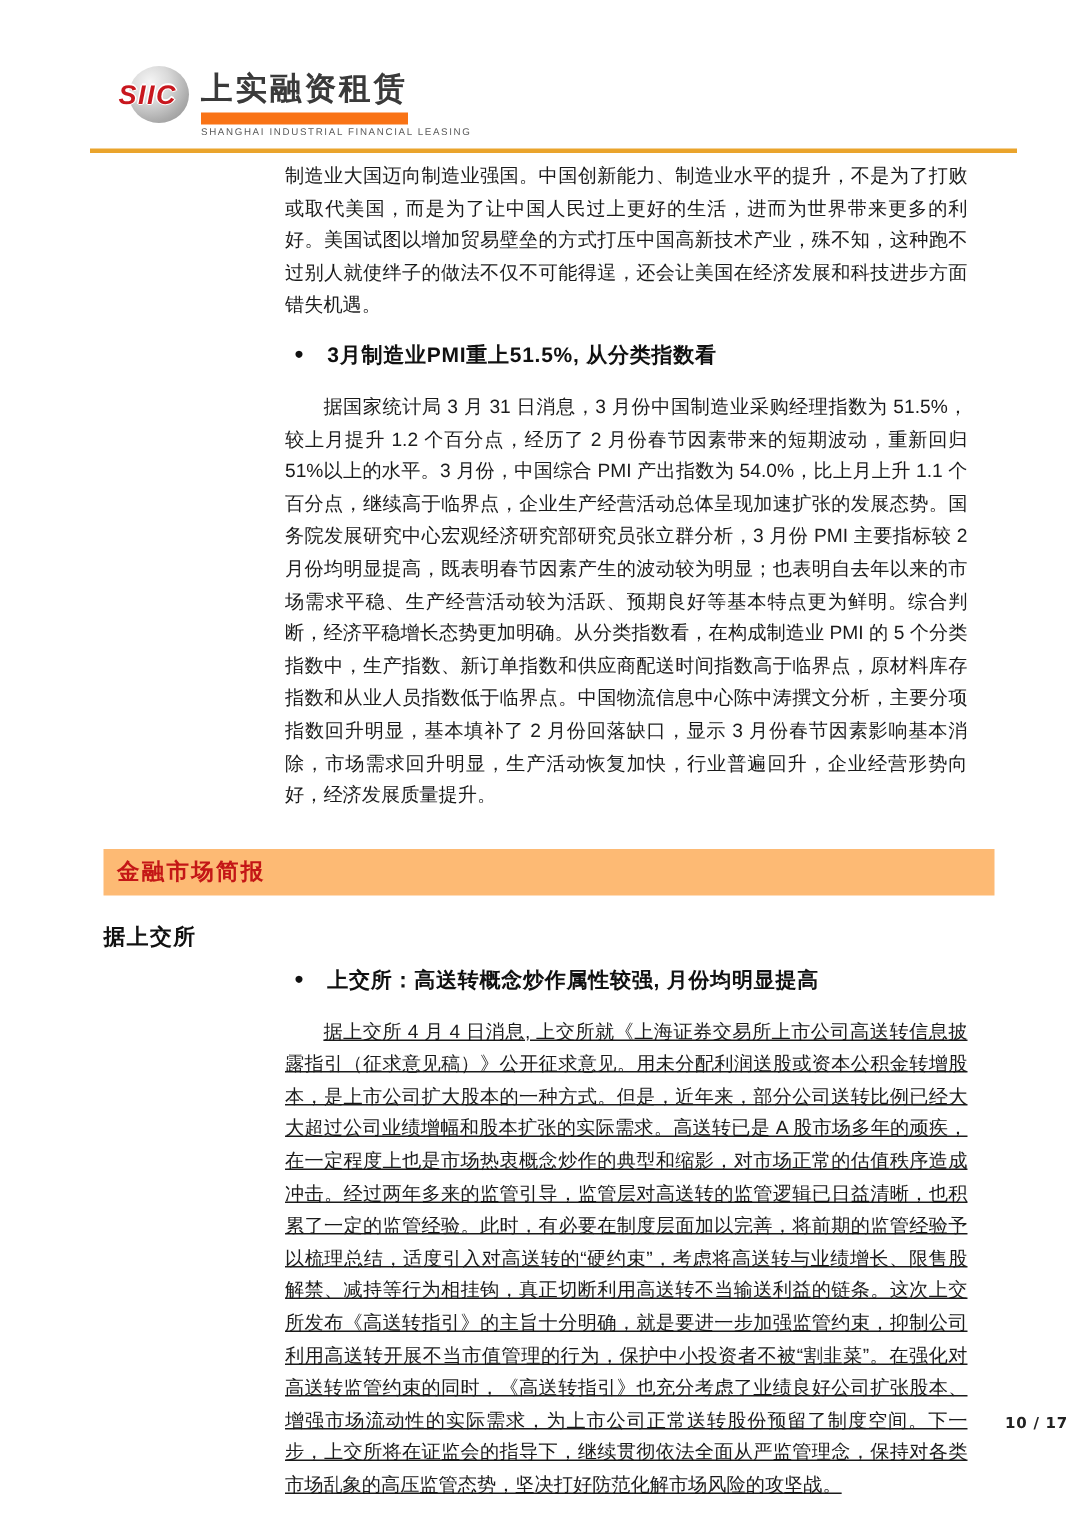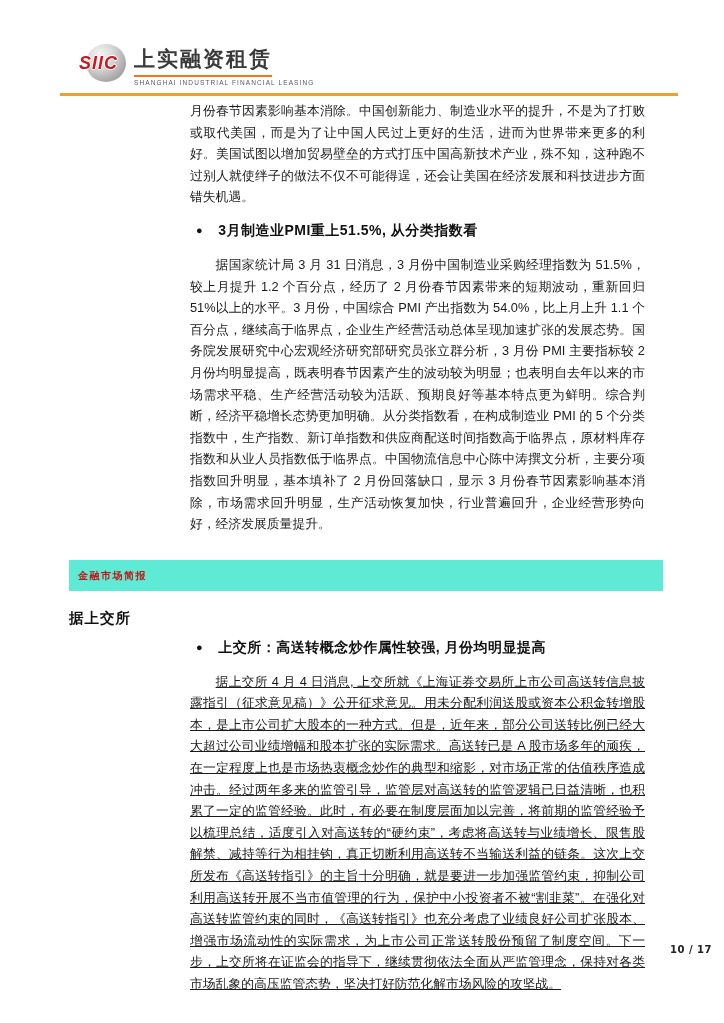--- a/index.html
+++ b/index.html
@@ -19,21 +19,21 @@
   .globe .siic {
     position:absolute; left:-7px; top:9px;
     font-style:italic; font-weight:bold; font-size:18px; letter-spacing:1px;
     color:#c8171e;
     text-shadow:-1px 0 #fff, 1px 0 #fff, 0 -1px #fff, 0 1px #fff;
     white-space:nowrap;
   }
   .logo-text { margin-left:8px; margin-top:1px; }
   .logo-cn {
     font-size:21px; font-weight:bold; color:#3a3a3a; letter-spacing:2px;
-    border-bottom:2px solid #f97316; padding-bottom:2px; display:inline-block;
+    border-bottom:8px solid #f97316; padding-bottom:2px; display:inline-block;
   }
   .logo-en { font-size:6.5px; color:#5a5a5a; letter-spacing:1.1px; margin-top:2px; white-space:nowrap; }
   .gold-rule { height:3px; background:#eaa42c; margin:7px 34px 0 48px; }
 
   
   .content { margin:4px 67px 0 178px; }
   .para {
     font-size:12.8px; line-height:21.6px; text-align:justify; color:#1b1b1b;
   }
   .para.indent { text-indent:2em; }
@@ -41,22 +41,22 @@
     display:flex; align-items:center; gap:15px;
     font-weight:bold; font-size:14px; color:#111;
     margin:14px 0 0 6px; letter-spacing:0.5px;
   }
   .sec-head .bullet { font-size:11px; line-height:1; }
   .para2 { margin-top:14px; }
 
   
   .banner {
     margin:25px 49px 0 57px; height:31px; line-height:31px;
-    background:#5eead4; color:#c41616;
-    font-weight:bold; font-size:10px; letter-spacing:1.5px;
+    background:#fdba74; color:#c41616;
+    font-weight:bold; font-size:15px; letter-spacing:1.5px;
     padding-left:9px;
   }
   .subsection {
     margin:18px 0 0 57px; font-size:14.5px; font-weight:bold; color:#101010; letter-spacing:1px;
   }
   .sec-head.second { margin-top:11px; }
   .para3 { margin-top:14px;text-decoration:underline; }
 
   
   .footer {
@@ -78,21 +78,21 @@
       <div class="logo-text">
         <div class="logo-cn">上实融资租赁</div>
         <div class="logo-en">SHANGHAI INDUSTRIAL FINANCIAL LEASING</div>
       </div>
     </div>
   </div>
 
   <div class="gold-rule"></div>
 
   <div class="content">
-    <p class="para">月份春节因素影响基本消除。中国创新能力、制造业水平的提升，不是为了打败或取代美国，而是为了让中国人民过上更好的生活，进而为世界带来更多的利好。美国试图以增加贸易壁垒的方式打压中国高新技术产业，殊不知，这种跑不过别人就使绊子的做法不仅不可能得逞，还会让美国在经济发展和科技进步方面错失机遇。</p>
+    <p class="para">制造业大国迈向制造业强国。中国创新能力、制造业水平的提升，不是为了打败或取代美国，而是为了让中国人民过上更好的生活，进而为世界带来更多的利好。美国试图以增加贸易壁垒的方式打压中国高新技术产业，殊不知，这种跑不过别人就使绊子的做法不仅不可能得逞，还会让美国在经济发展和科技进步方面错失机遇。</p>
 
     <div class="sec-head">
       <span class="bullet">●</span>
       <span>3月制造业PMI重上51.5%, 从分类指数看</span>
     </div>
     <p class="para indent para2">据国家统计局 3 月 31 日消息，3 月份中国制造业采购经理指数为 51.5%，较上月提升 1.2 个百分点，经历了 2 月份春节因素带来的短期波动，重新回归 51%以上的水平。3 月份，中国综合 PMI 产出指数为 54.0%，比上月上升 1.1 个百分点，继续高于临界点，企业生产经营活动总体呈现加速扩张的发展态势。国务院发展研究中心宏观经济研究部研究员张立群分析，3 月份 PMI 主要指标较 2 月份均明显提高，既表明春节因素产生的波动较为明显；也表明自去年以来的市场需求平稳、生产经营活动较为活跃、预期良好等基本特点更为鲜明。综合判断，经济平稳增长态势更加明确。从分类指数看，在构成制造业 PMI 的 5 个分类指数中，生产指数、新订单指数和供应商配送时间指数高于临界点，原材料库存指数和从业人员指数低于临界点。中国物流信息中心陈中涛撰文分析，主要分项指数回升明显，基本填补了 2 月份回落缺口，显示 3 月份春节因素影响基本消除，市场需求回升明显，生产活动恢复加快，行业普遍回升，企业经营形势向好，经济发展质量提升。</p>
   </div>
 
   <div class="banner">
     <span>金融市场简报</span>

